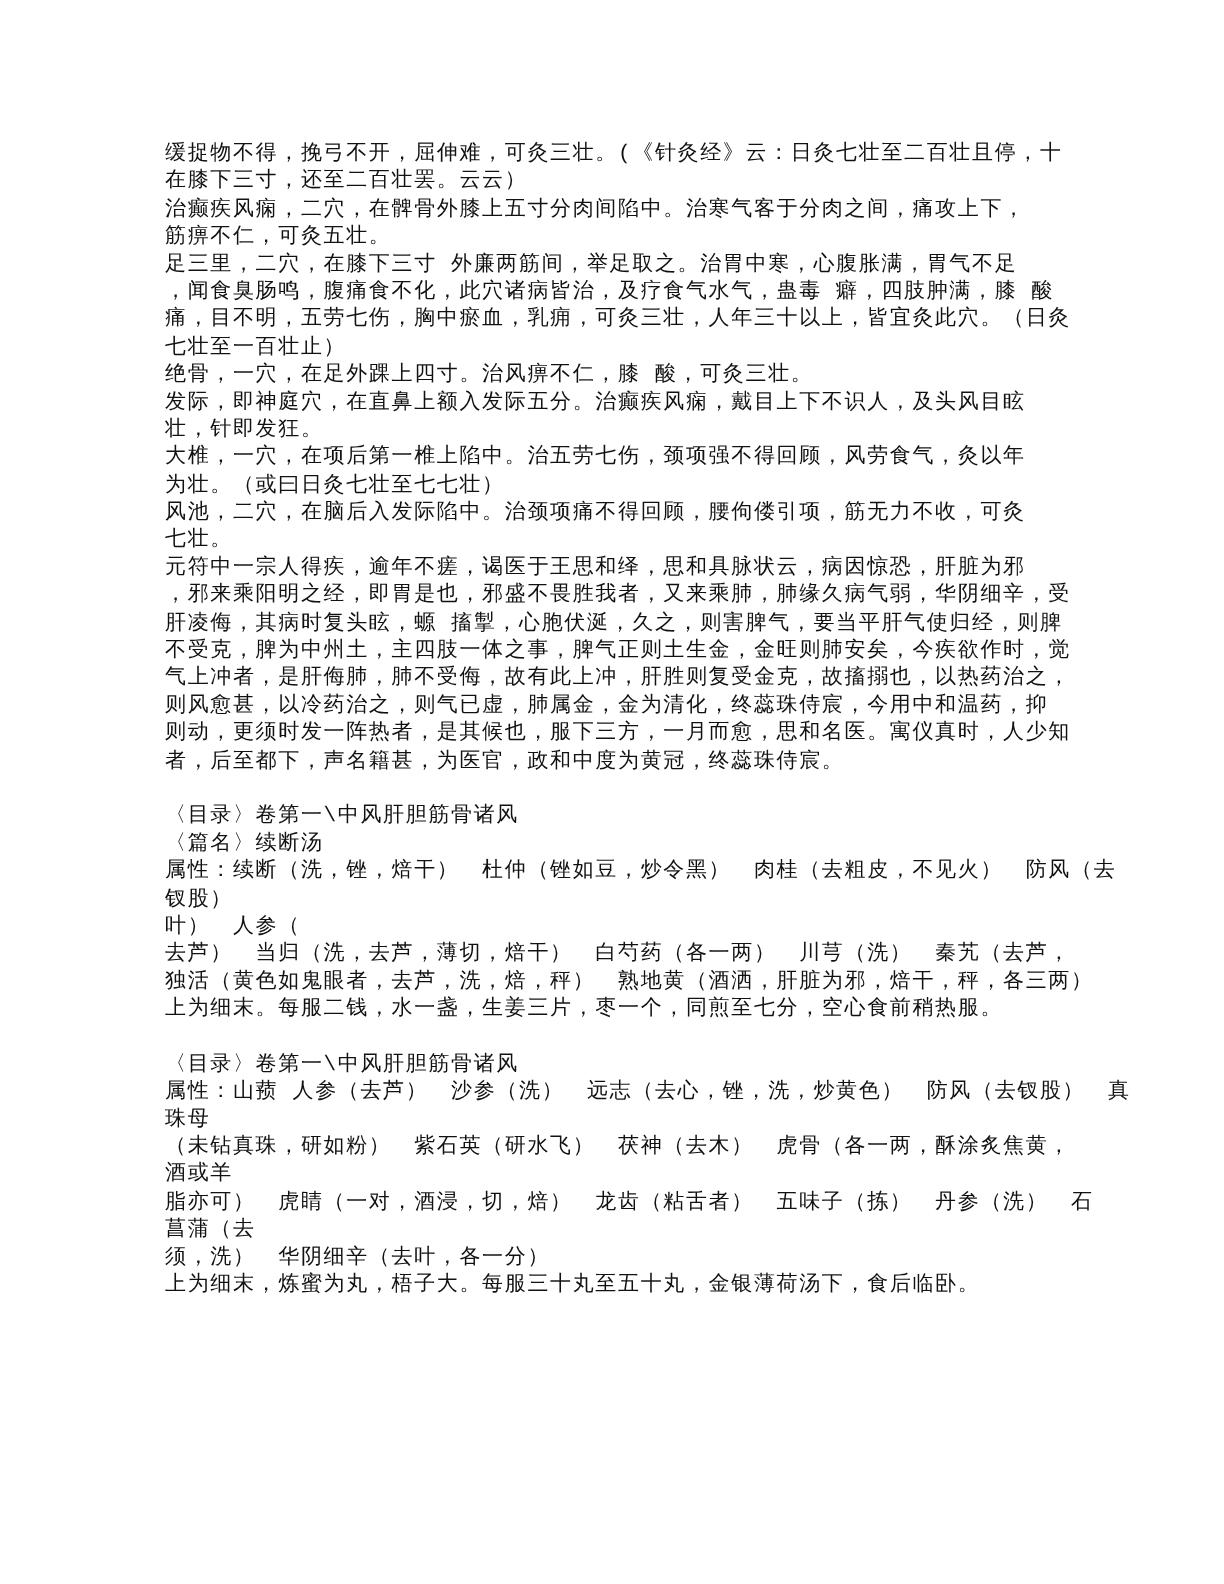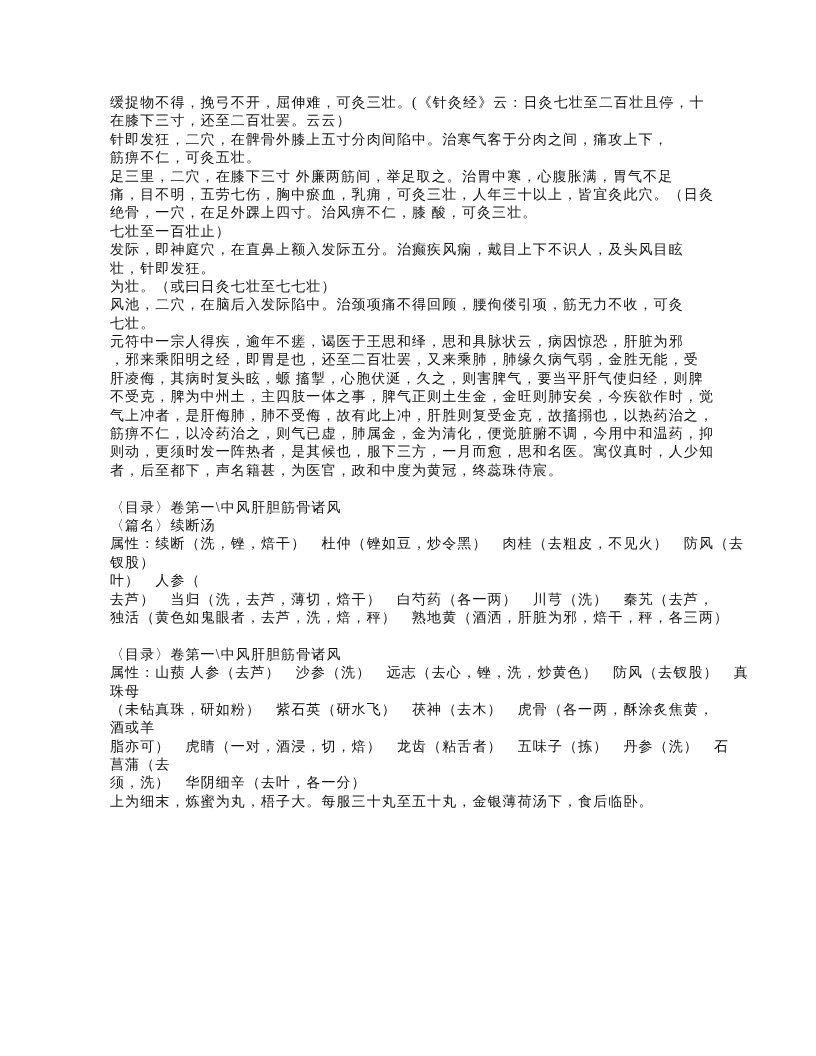--- a/index.html
+++ b/index.html
@@ -6,21 +6,21 @@
     margin: 0;
     padding: 0;
     background: #ffffff;
   }
   .page {
     position: relative;
     width: 816px;
     height: 1056px;
     background: #ffffff;
     overflow: hidden;
-    font-family: Liberation Serif, serif;
+    font-family: Liberation Mono, monospace;
   }
   .text-body {
     position: absolute;
     left: 110px;
     top: 94px;
     width: 605px;
     color: #111111;
   }
   .text-line {
     font-size: 14px;
@@ -31,47 +31,50 @@
     overflow: visible;
   }
 </style>
 </head>
 <body>
 
 <div class="page">
   <div class="text-body">
       <div class="text-line">缓捉物不得，挽弓不开，屈伸难，可灸三壮。(《针灸经》云：日灸七壮至二百壮且停，十</div>
       <div class="text-line">在膝下三寸，还至二百壮罢。云云）</div>
-      <div class="text-line">针即发狂，二穴，在髀骨外膝上五寸分肉间陷中。治寒气客于分肉之间，痛攻上下，</div>
+      <div class="text-line">治癫疾风痫，二穴，在髀骨外膝上五寸分肉间陷中。治寒气客于分肉之间，痛攻上下，</div>
       <div class="text-line">筋痹不仁，可灸五壮。</div>
       <div class="text-line">足三里，二穴，在膝下三寸 外廉两筋间，举足取之。治胃中寒，心腹胀满，胃气不足</div>
+      <div class="text-line">，闻食臭肠鸣，腹痛食不化，此穴诸病皆治，及疗食气水气，蛊毒 癖，四肢肿满，膝 酸</div>
       <div class="text-line">痛，目不明，五劳七伤，胸中瘀血，乳痈，可灸三壮，人年三十以上，皆宜灸此穴。（日灸</div>
+      <div class="text-line">七壮至一百壮止）</div>
       <div class="text-line">绝骨，一穴，在足外踝上四寸。治风痹不仁，膝 酸，可灸三壮。</div>
-      <div class="text-line">七壮至一百壮止）</div>
       <div class="text-line">发际，即神庭穴，在直鼻上额入发际五分。治癫疾风痫，戴目上下不识人，及头风目眩</div>
       <div class="text-line">壮，针即发狂。</div>
+      <div class="text-line">大椎，一穴，在项后第一椎上陷中。治五劳七伤，颈项强不得回顾，风劳食气，灸以年</div>
       <div class="text-line">为壮。（或曰日灸七壮至七七壮）</div>
       <div class="text-line">风池，二穴，在脑后入发际陷中。治颈项痛不得回顾，腰佝偻引项，筋无力不收，可灸</div>
       <div class="text-line">七壮。</div>
       <div class="text-line">元符中一宗人得疾，逾年不瘥，谒医于王思和绎，思和具脉状云，病因惊恐，肝脏为邪</div>
-      <div class="text-line">，邪来乘阳明之经，即胃是也，还至二百壮罢，又来乘肺，肺缘久病气弱，金胜无能，受</div>
+      <div class="text-line">，邪来乘阳明之经，即胃是也，邪盛不畏胜我者，又来乘肺，肺缘久病气弱，华阴细辛，受</div>
       <div class="text-line">肝凌侮，其病时复头眩，螈 搐掣，心胞伏涎，久之，则害脾气，要当平肝气使归经，则脾</div>
       <div class="text-line">不受克，脾为中州土，主四肢一体之事，脾气正则土生金，金旺则肺安矣，今疾欲作时，觉</div>
       <div class="text-line">气上冲者，是肝侮肺，肺不受侮，故有此上冲，肝胜则复受金克，故搐搦也，以热药治之，</div>
-      <div class="text-line">筋痹不仁，以冷药治之，则气已虚，肺属金，金为清化，便觉脏腑不调，今用中和温药，抑</div>
+      <div class="text-line">则风愈甚，以冷药治之，则气已虚，肺属金，金为清化，终蕊珠侍宸，今用中和温药，抑</div>
       <div class="text-line">则动，更须时发一阵热者，是其候也，服下三方，一月而愈，思和名医。寓仪真时，人少知</div>
       <div class="text-line">者，后至都下，声名籍甚，为医官，政和中度为黄冠，终蕊珠侍宸。</div>
       <div class="text-line">&nbsp;</div>
       <div class="text-line">〈目录〉卷第一\中风肝胆筋骨诸风</div>
       <div class="text-line">〈篇名〉续断汤</div>
       <div class="text-line">属性：续断（洗，锉，焙干）　杜仲（锉如豆，炒令黑）　肉桂（去粗皮，不见火）　防风（去</div>
       <div class="text-line">钗股）</div>
       <div class="text-line">叶）　人参（</div>
       <div class="text-line">去芦）　当归（洗，去芦，薄切，焙干）　白芍药（各一两）　川芎（洗）　秦艽（去芦，</div>
       <div class="text-line">独活（黄色如鬼眼者，去芦，洗，焙，秤）　熟地黄（酒洒，肝脏为邪，焙干，秤，各三两）</div>
+      <div class="text-line">上为细末。每服二钱，水一盏，生姜三片，枣一个，同煎至七分，空心食前稍热服。</div>
       <div class="text-line">&nbsp;</div>
       <div class="text-line">〈目录〉卷第一\中风肝胆筋骨诸风</div>
       <div class="text-line">属性：山蓣 人参（去芦）　沙参（洗）　远志（去心，锉，洗，炒黄色）　防风（去钗股）　真</div>
       <div class="text-line">珠母</div>
       <div class="text-line">（未钻真珠，研如粉）　紫石英（研水飞）　茯神（去木）　虎骨（各一两，酥涂炙焦黄，</div>
       <div class="text-line">酒或羊</div>
       <div class="text-line">脂亦可）　虎睛（一对，酒浸，切，焙）　龙齿（粘舌者）　五味子（拣）　丹参（洗）　石</div>
       <div class="text-line">菖蒲（去</div>
       <div class="text-line">须，洗）　华阴细辛（去叶，各一分）</div>
       <div class="text-line">上为细末，炼蜜为丸，梧子大。每服三十丸至五十丸，金银薄荷汤下，食后临卧。</div>

